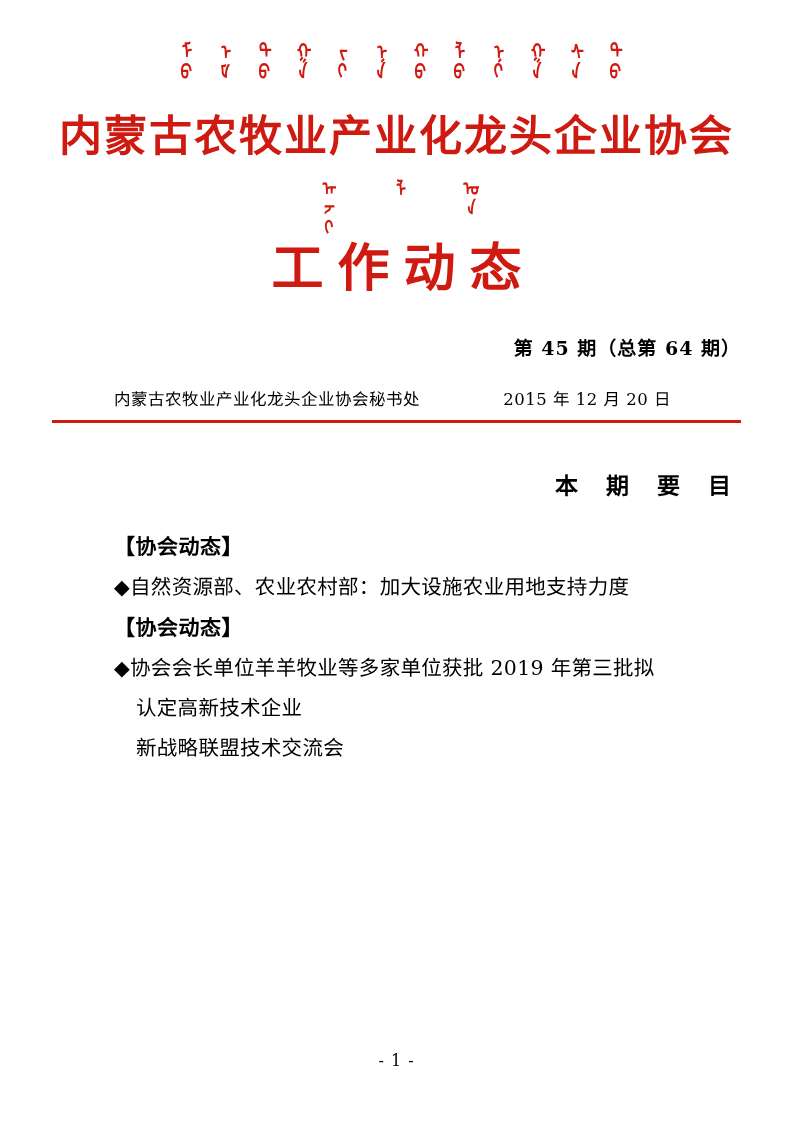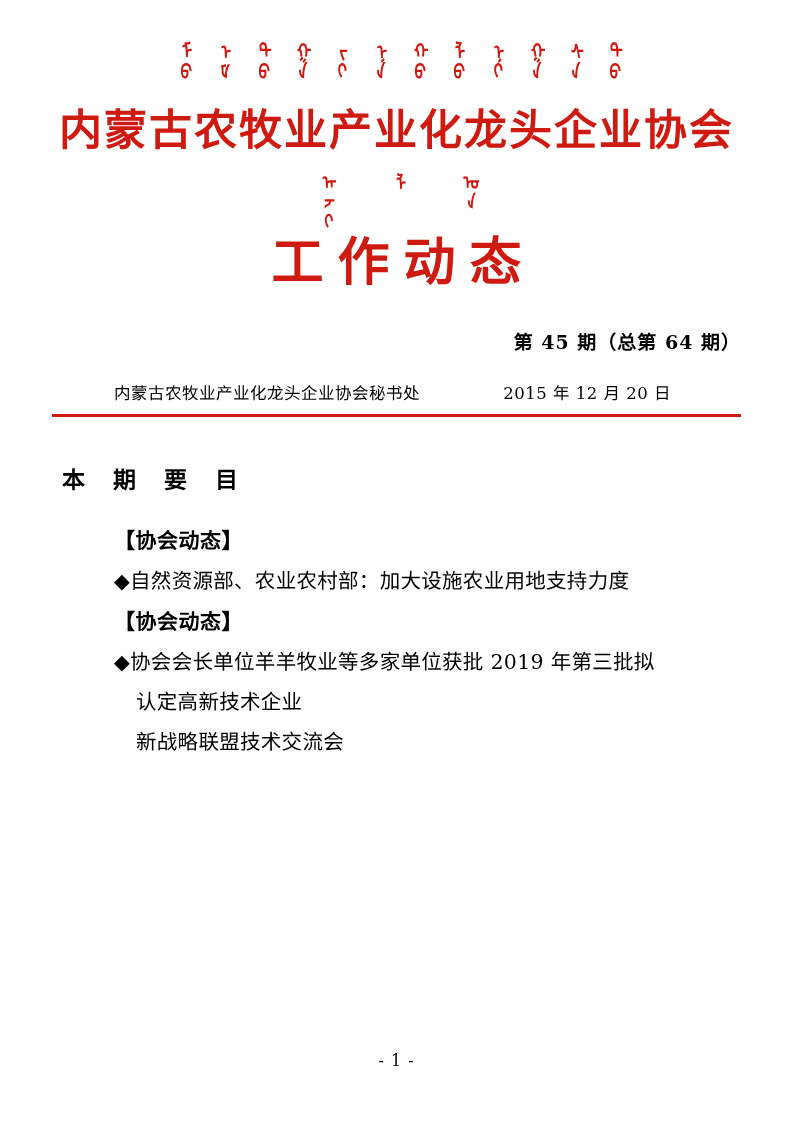--- a/index.html
+++ b/index.html
@@ -57,21 +57,21 @@
     transform: scaleX(0.85);
   }
 
   .org-name {
     color: #cf1a12;
     font-family: "DejaVu Sans", sans-serif;
     font-weight: bold;
     font-size: 43px;
     letter-spacing: 2px;
     line-height: 1.12;
-    margin-top: 8px;
+    margin-top: 14px;
   }
 
   .mongolian-row-mid {
     margin-top: 18px;
     display: flex;
     justify-content: center;
     align-items: flex-start;
     gap: 52px;
     height: 46px;
   }
@@ -120,21 +120,21 @@
 
   .rule {
     margin-top: 10px;
     height: 3px;
     background: #cf1a12;
     width: 100%;
   }
 
   
   .contents-heading {
-    text-align: left;
+    text-align: right;
     font-family: "DejaVu Serif", "Liberation Serif", serif;
     font-weight: bold;
     font-size: 23px;
     letter-spacing: 10px;
     margin-top: 44px;
     text-indent: 10px;
   }
 
   .toc {
     margin-top: 26px;

